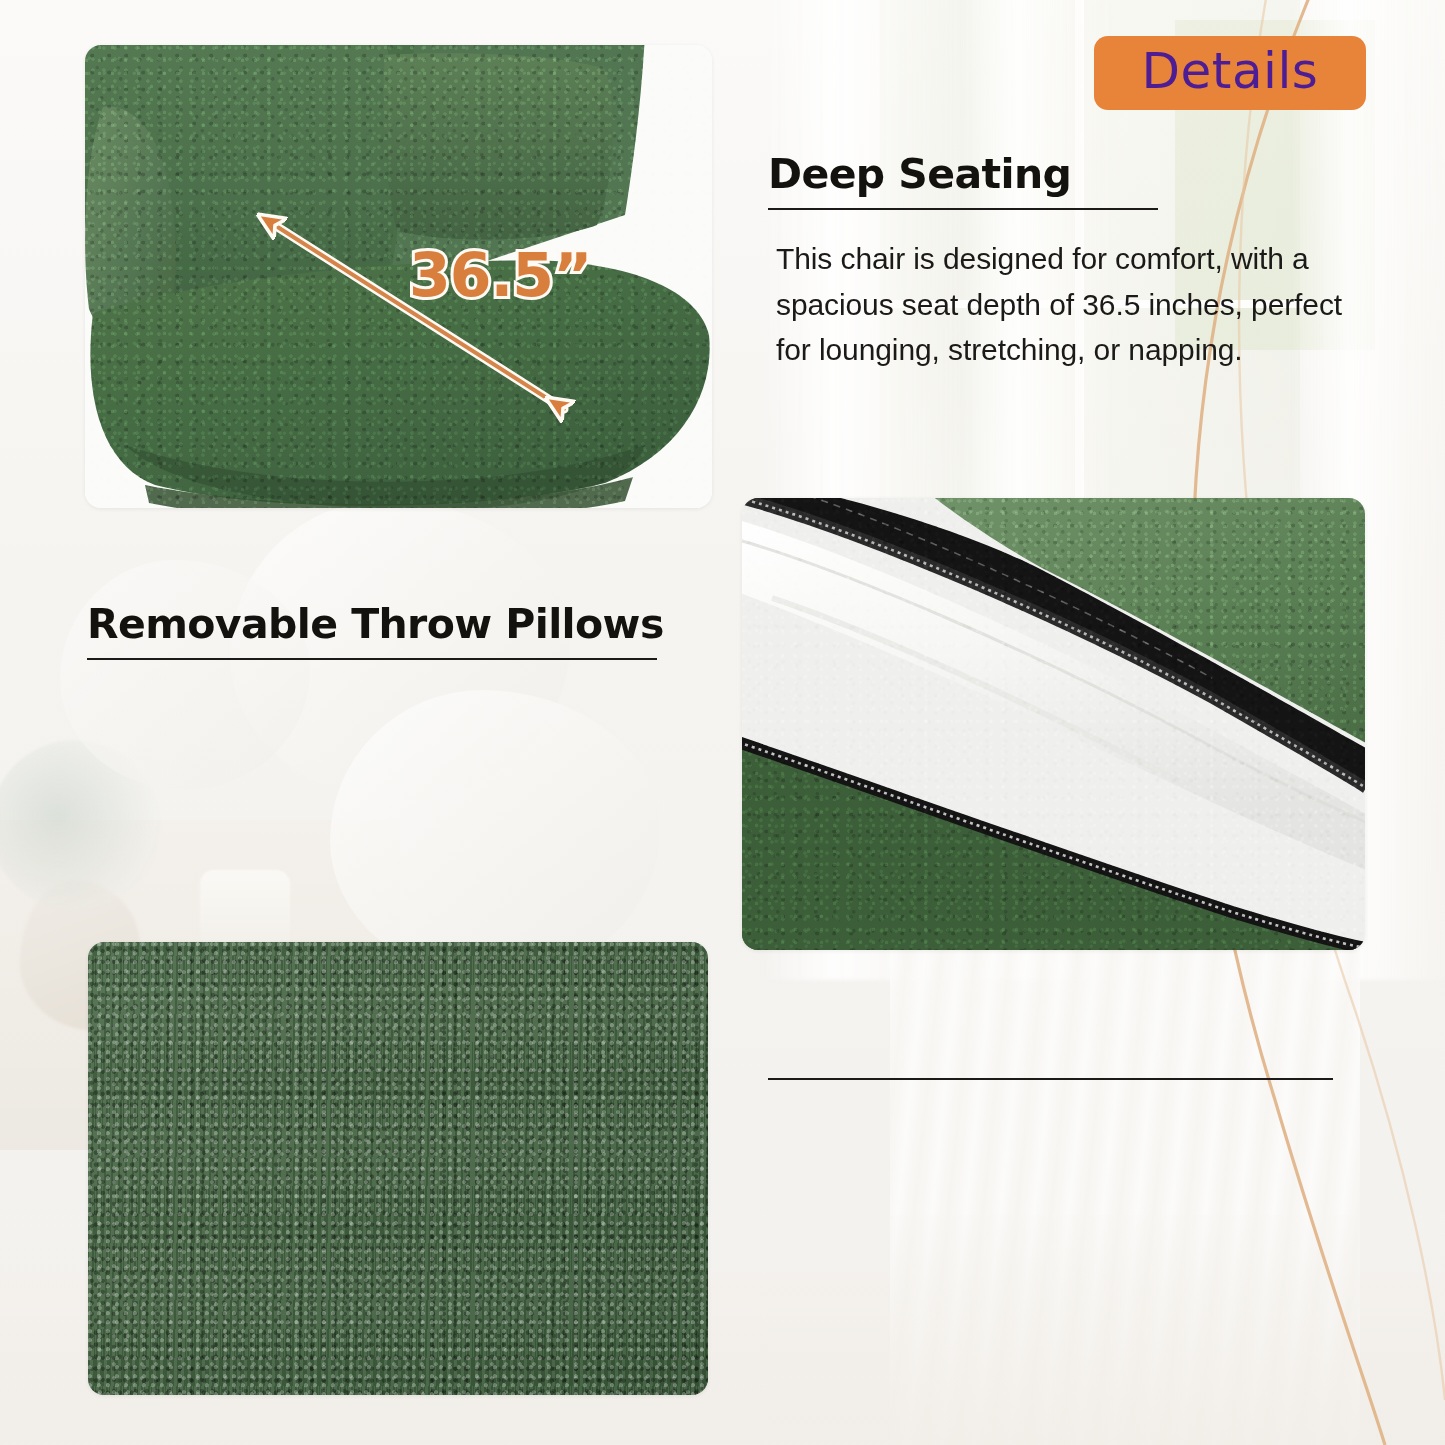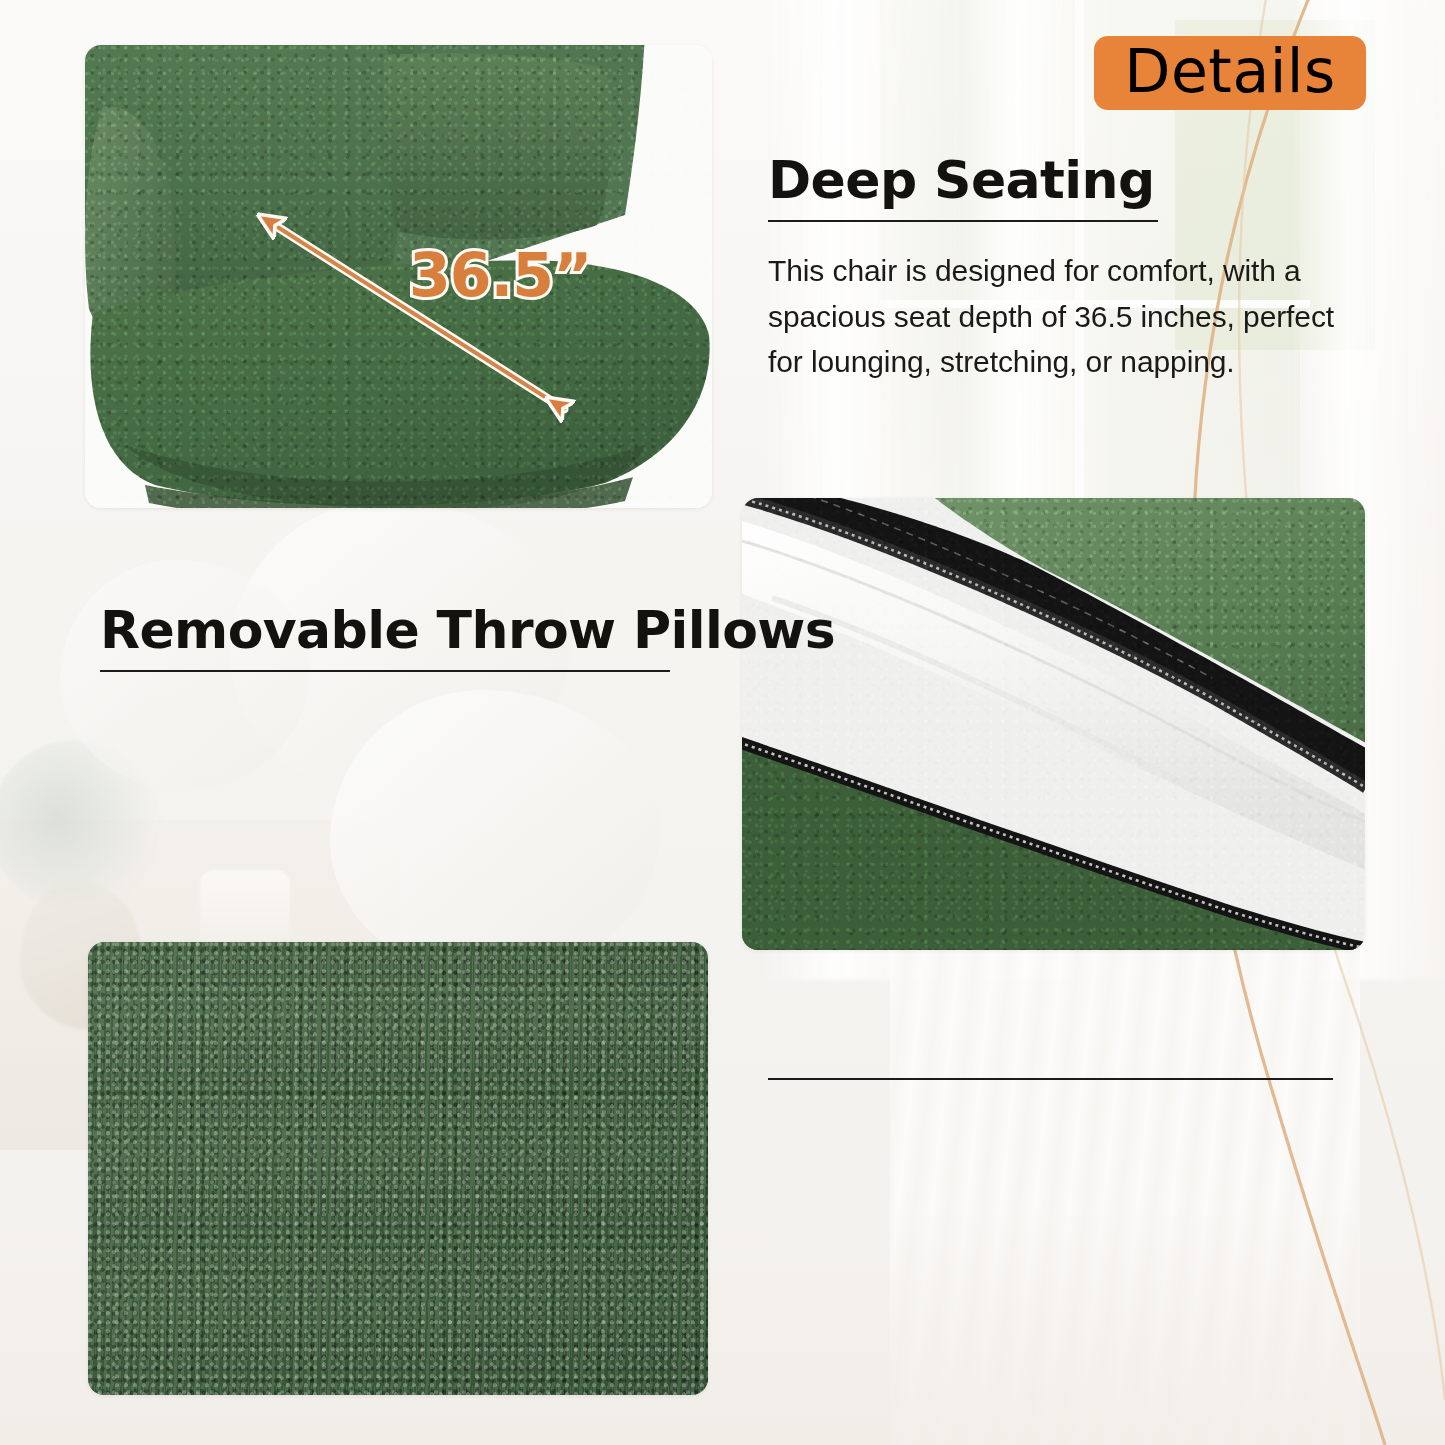--- a/index.html
+++ b/index.html
@@ -75,44 +75,44 @@
 
   
   .badge {
     position: absolute; left: 1094px; top: 36px;
     width: 272px; height: 74px;
     background: #e8833a;
     border-radius: 14px;
     display: flex; align-items: center; justify-content: center;
   }
   .badge-text {
-    color: #000000; font-size: 60px; line-height: 1;
+    color: #4c1d95; font-size: 50px; line-height: 1;
     letter-spacing: .5px; font-weight: 400;
     font-family: "DejaVu Sans", sans-serif;
     transform: translateY(-2px);
   }
 
   
   .block { position: absolute; }
   .block h2 {
     font-family: "DejaVu Sans", sans-serif;
-    font-size: 52px; font-weight: 700; color: #14120f;
+    font-size: 41px; font-weight: 700; color: #14120f;
     letter-spacing: -.6px; white-space: nowrap;
   }
   .rule { height: 2px; background: #1d1b19; margin-top: 10px; }
   .block p {
     font-size: 30px; line-height: 1.52; color: #1c1a18;
     margin-top: 26px; letter-spacing: -.1px;
   }
 
   #blk-deep   { left: 768px; top: 150px; width: 600px; }
   #blk-deep .rule   { width: 390px; }
-  #blk-deep p { width: 600px; }
-
-  #blk-pillows { left: 100px; top: 600px; width: 600px; }
+  #blk-deep p { width: 600px; margin-left: 8px; }
+
+  #blk-pillows { left: 87px; top: 600px; width: 600px; }
   #blk-pillows .rule { width: 570px; }
   #blk-pillows p { width: 560px; }
 
   #blk-fabric { left: 768px; top: 1068px; width: 600px; }
   #blk-fabric .rule  { width: 565px; }
   #blk-fabric p { width: 560px; }
 
   
   .photo {
     position: absolute; border-radius: 16px; overflow: hidden;

